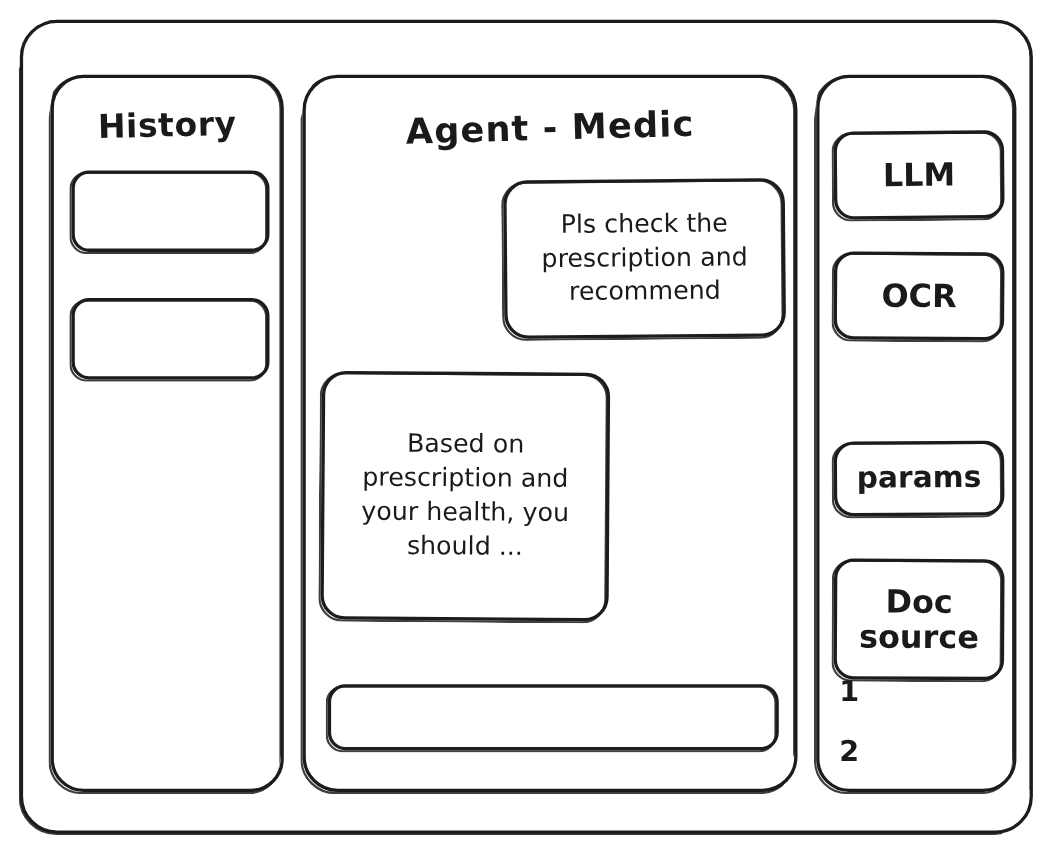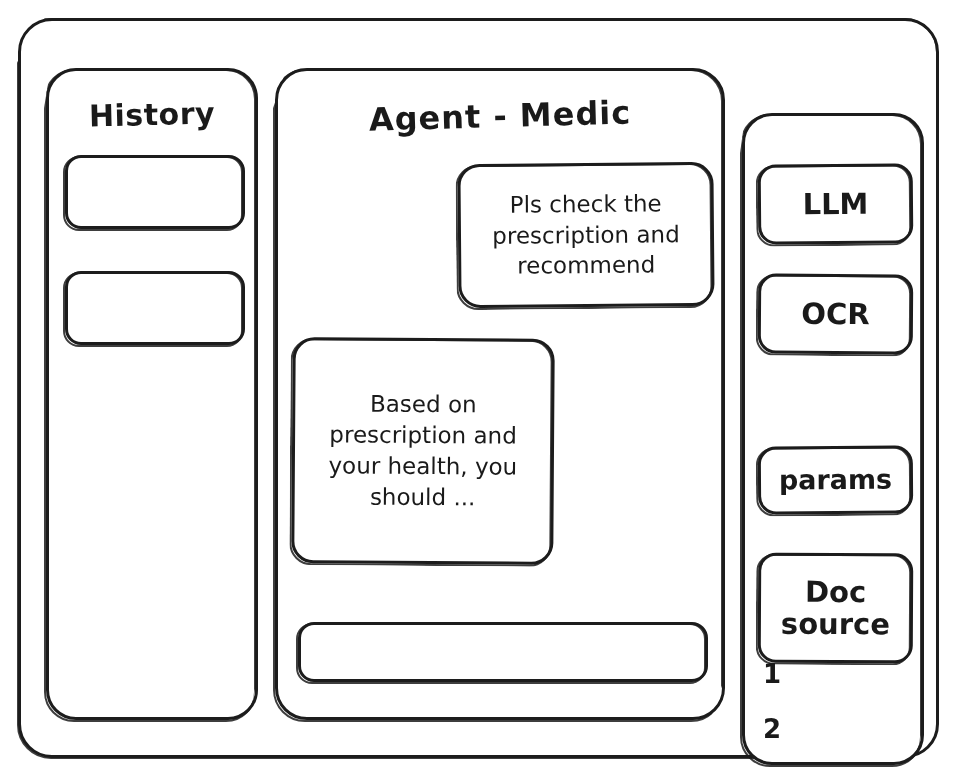--- a/index.html
+++ b/index.html
@@ -172,21 +172,20 @@
     color: #ffffff;
   }
 
   
   #tools-panel {
     left: 742px;
     top: 68px;
     width: 182px;
     height: 652px;
     border-radius: 30px;
-    margin-top: 45px;
   }
   #tools-panel::after { border-radius: 30px; }
 
   .tool-button {
     left: 13px;
     width: 155px;
     border-radius: 18px;
     border-width: 3px;
     display: flex;
     align-items: center;

